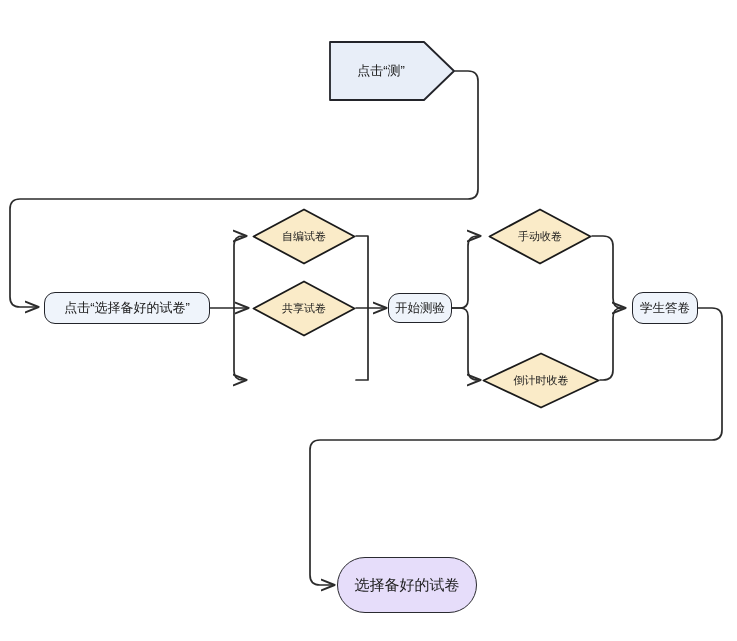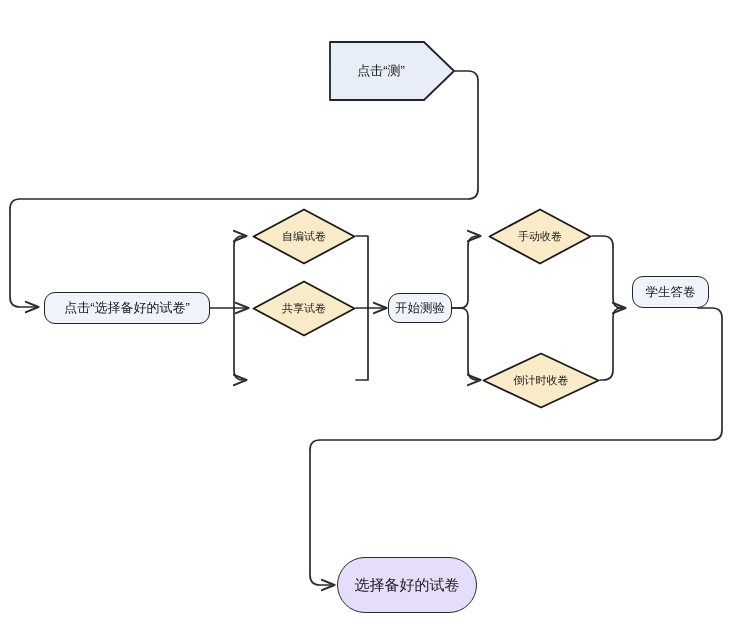--- a/index.html
+++ b/index.html
@@ -164,21 +164,21 @@
     <div class="n-diamond-label">倒计时收卷</div>
   </div>
 
   <div class="n-diamond-wrap" style="left:488px; top:208px; width:104px; height:57px;">
     <svg width="104" height="57" viewBox="0 0 104 57" xmlns="http://www.w3.org/2000/svg">
       <path d="M 52 1.5 L 102.5 28.5 L 52 55.5 L 1.5 28.5 Z" fill="#faebc8" stroke="#1a1a1a" stroke-width="1.8" stroke-linejoin="round"></path>
     </svg>
     <div class="n-diamond-label">手动收卷</div>
   </div>
 
-  <div class="node n-process small" style="left:632px; top:276px; width:77px; height:32px;">
+  <div class="node n-process small" style="left:632px; top:292px; width:66px; height:32px;">
     <span>学生答卷</span>
   </div>
 
   <div class="node n-terminator" style="left:337px; top:557px; width:140px; height:56px;">
     <span>选择备好的试卷</span>
   </div>
 
 </div>
 
 </body></html>

